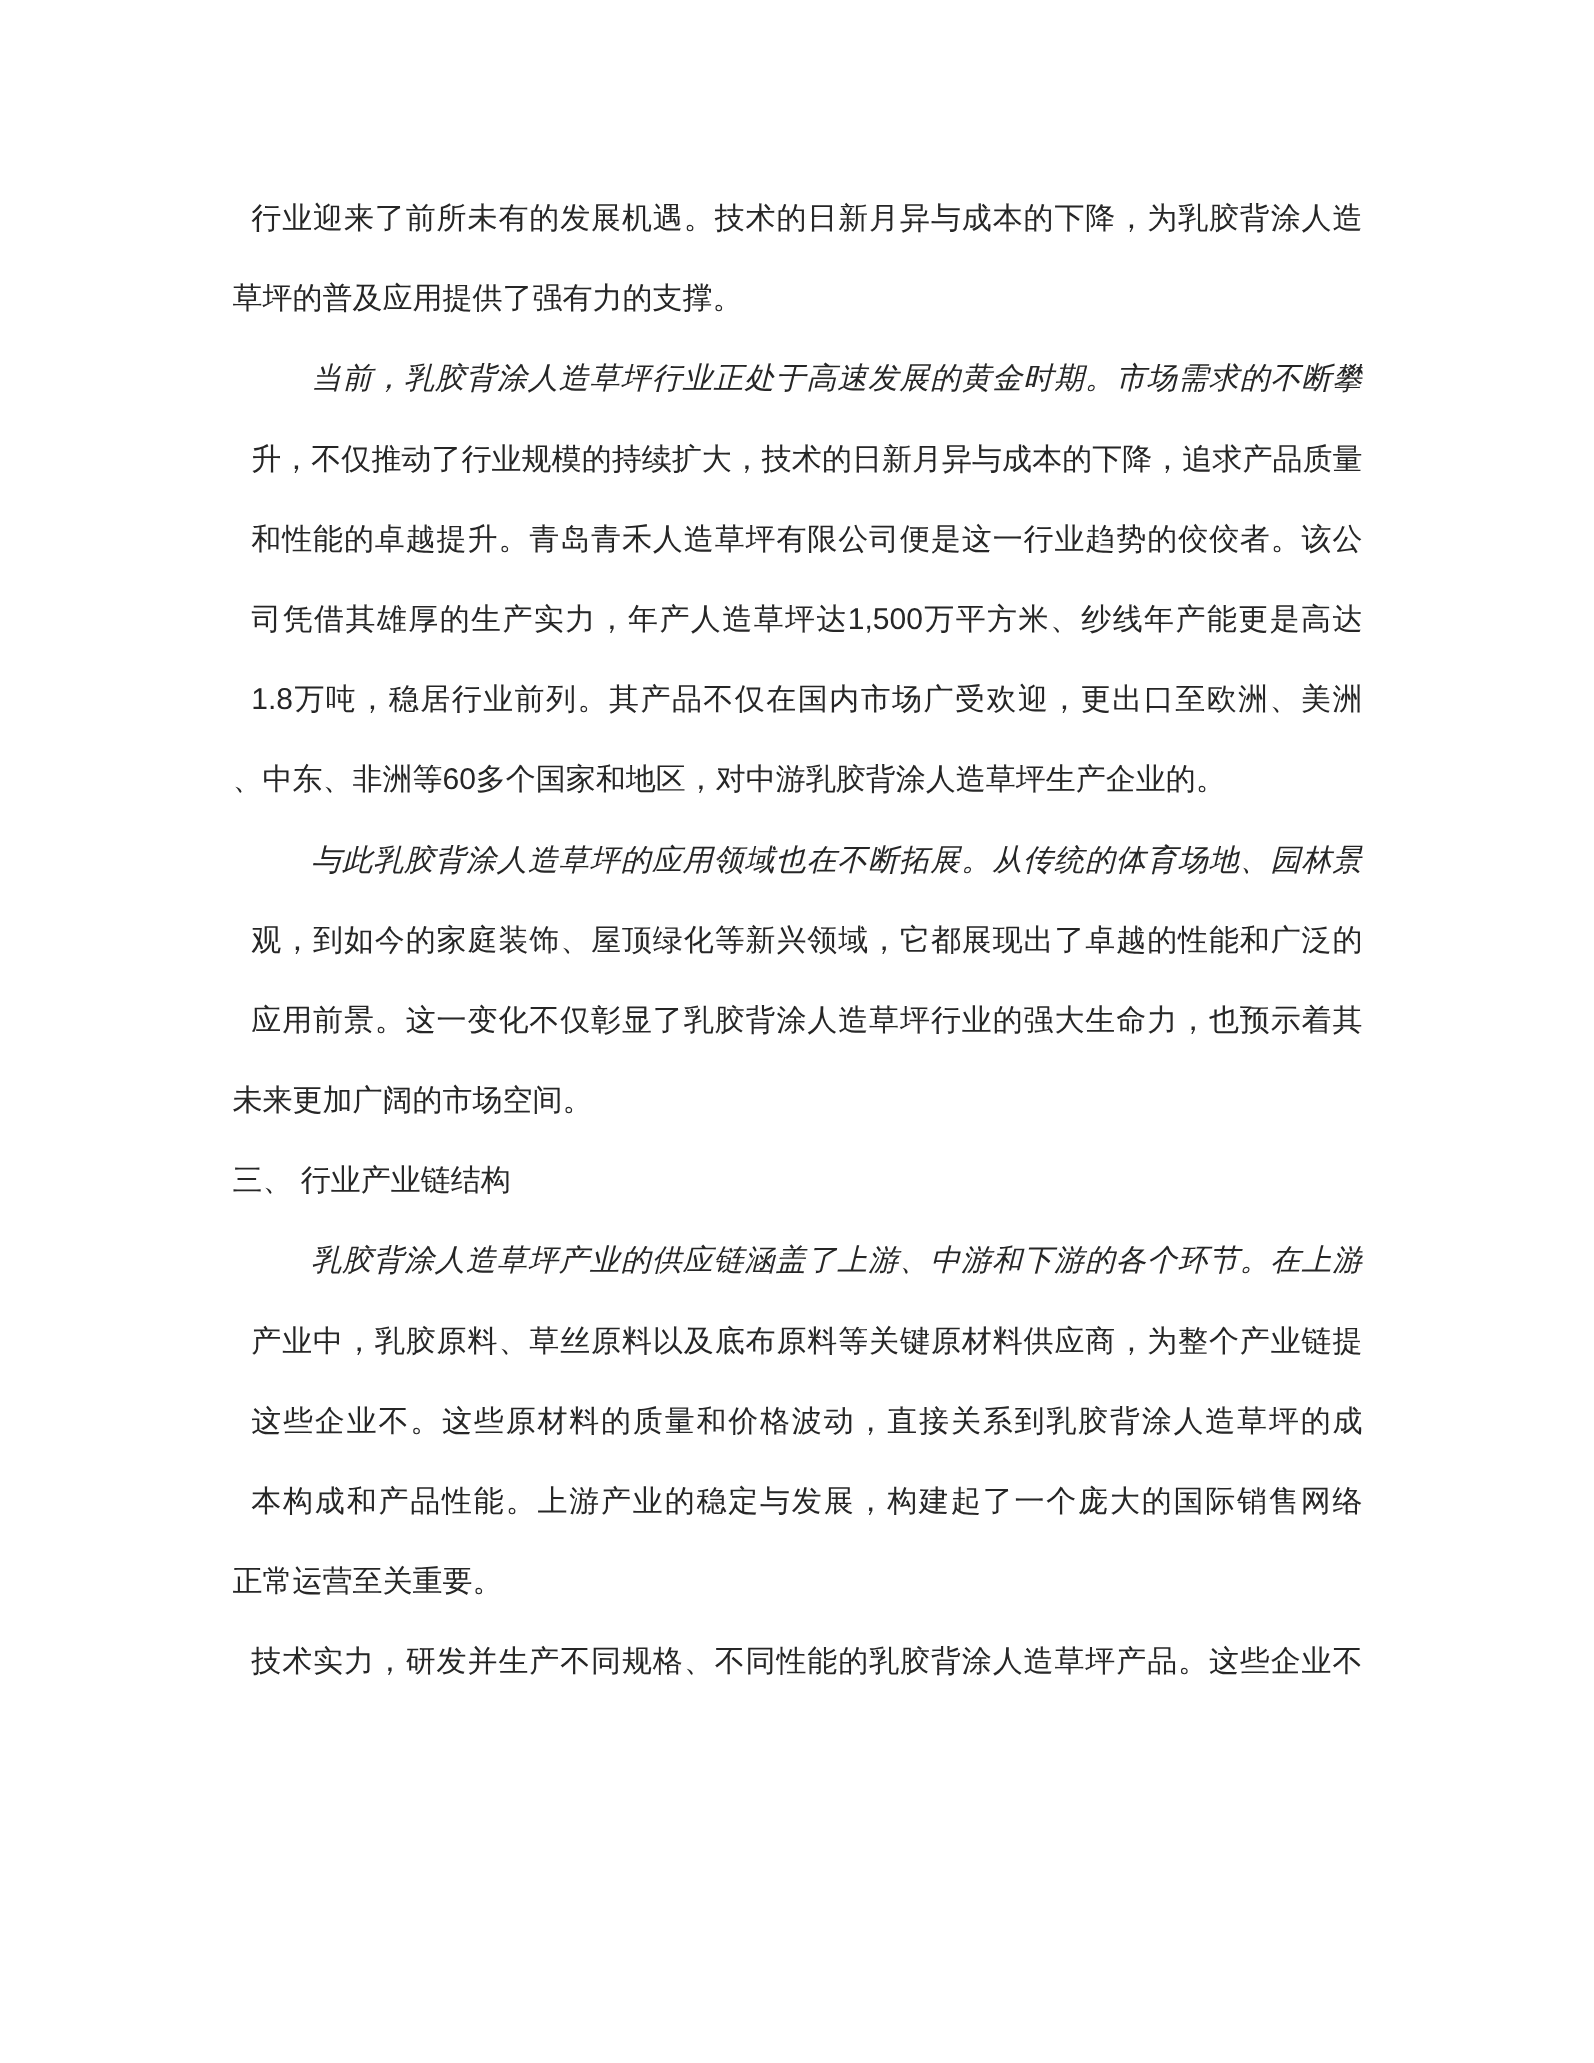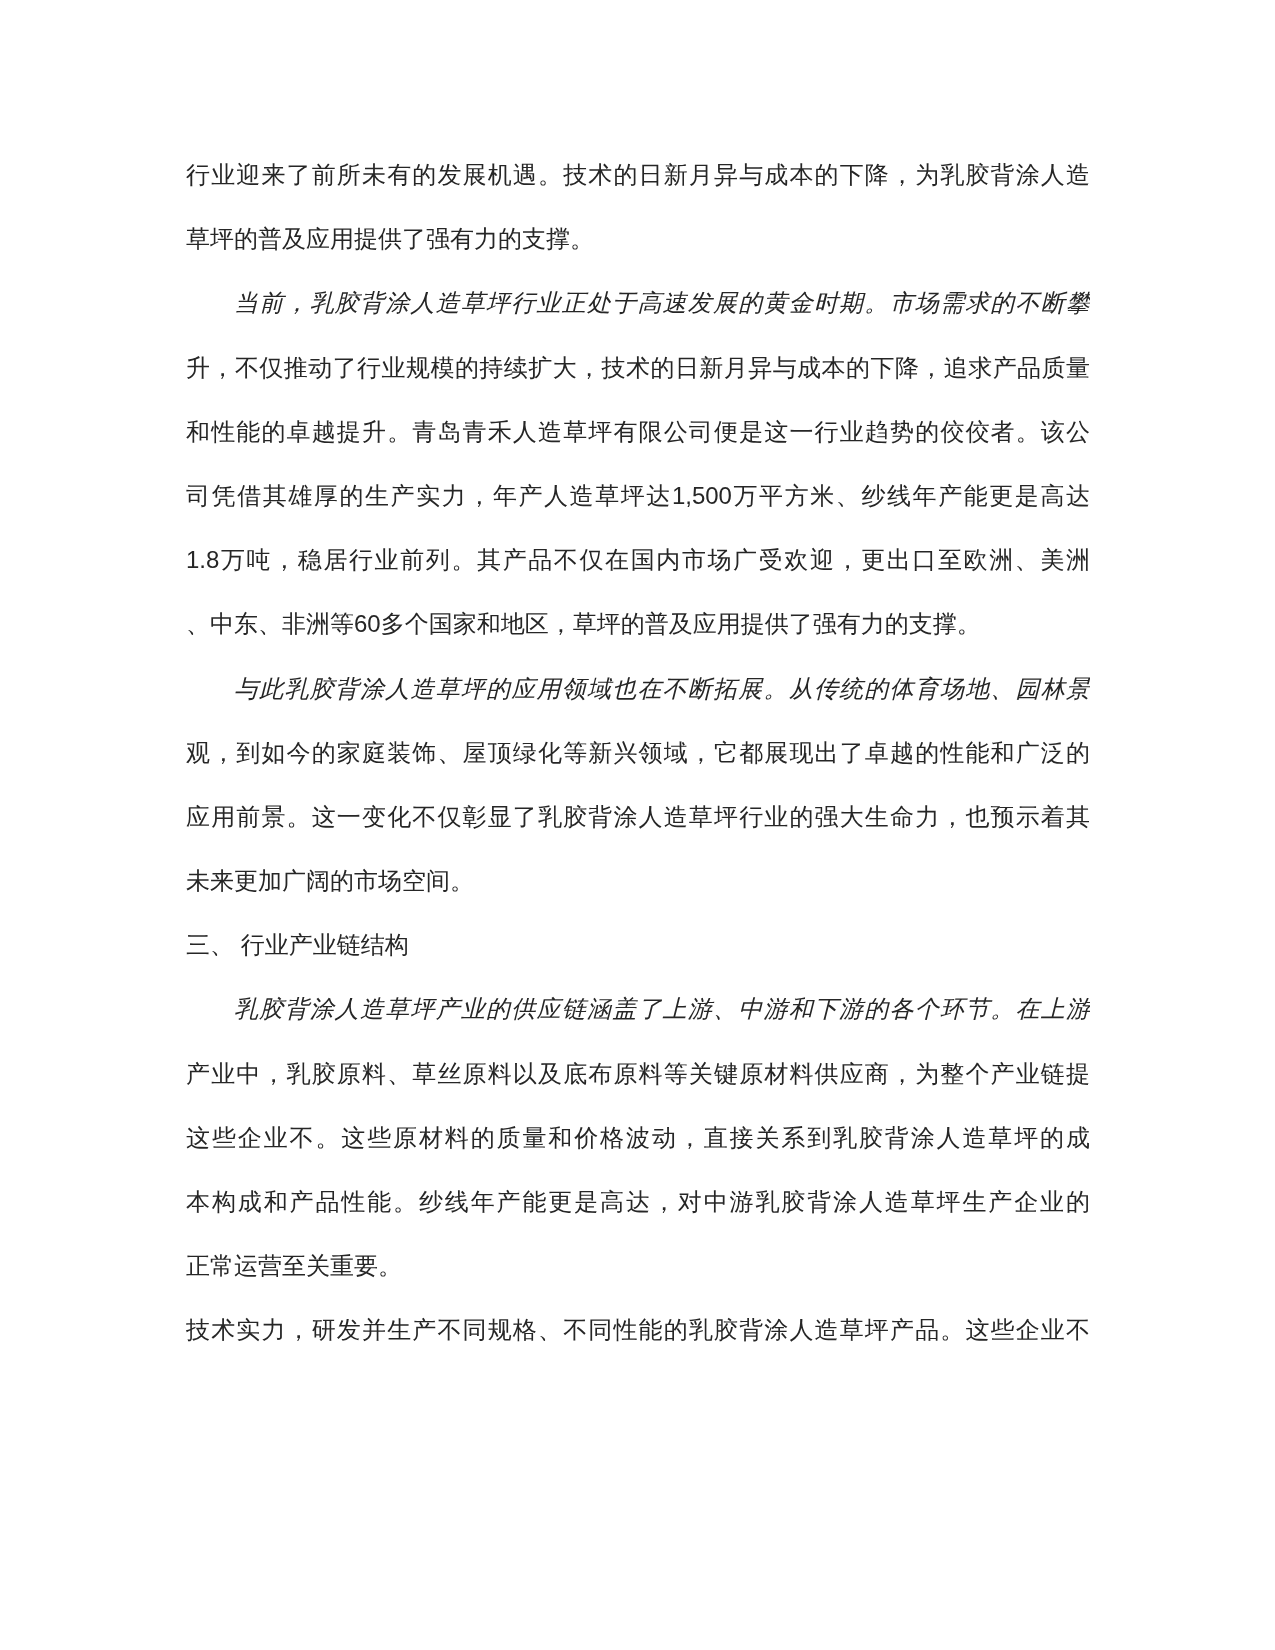--- a/index.html
+++ b/index.html
@@ -29,20 +29,21 @@
   }
   .text-line {
     height: 64.2px;
     line-height: 64.2px;
     overflow: hidden;
     text-align: justify;
     white-space: normal;
   }
   .text-line.fill {
     text-align-last: justify;
+    margin-left: 15px;
   }
   .text-line.indent {
     text-indent: 2em;
     font-style: italic;
   }
 </style>
 </head>
 <body>
 
 <div class="page" style="background: rgb(255, 255, 255);">
@@ -50,35 +51,35 @@
       <div class="paragraph">
         <div class="text-line fill">行业迎来了前所未有的发展机遇。技术的日新月异与成本的下降，为乳胶背涂人造</div>
         <div class="text-line">草坪的普及应用提供了强有力的支撑。</div>
       </div>
       <div class="paragraph">
         <div class="text-line fill indent">当前，乳胶背涂人造草坪行业正处于高速发展的黄金时期。市场需求的不断攀</div>
         <div class="text-line fill">升，不仅推动了行业规模的持续扩大，技术的日新月异与成本的下降，追求产品质量</div>
         <div class="text-line fill">和性能的卓越提升。青岛青禾人造草坪有限公司便是这一行业趋势的佼佼者。该公</div>
         <div class="text-line fill">司凭借其雄厚的生产实力，年产人造草坪达1,500万平方米、纱线年产能更是高达</div>
         <div class="text-line fill">1.8万吨，稳居行业前列。其产品不仅在国内市场广受欢迎，更出口至欧洲、美洲</div>
-        <div class="text-line">、中东、非洲等60多个国家和地区，草坪的普及应用提供了强有力的支撑。</div>
+        <div class="text-line">、中东、非洲等60多个国家和地区，对中游乳胶背涂人造草坪生产企业的。</div>
       </div>
       <div class="paragraph">
         <div class="text-line fill indent">与此乳胶背涂人造草坪的应用领域也在不断拓展。从传统的体育场地、园林景</div>
         <div class="text-line fill">观，到如今的家庭装饰、屋顶绿化等新兴领域，它都展现出了卓越的性能和广泛的</div>
         <div class="text-line fill">应用前景。这一变化不仅彰显了乳胶背涂人造草坪行业的强大生命力，也预示着其</div>
         <div class="text-line">未来更加广阔的市场空间。</div>
       </div>
       <div class="paragraph">
         <div class="text-line">三、 行业产业链结构</div>
       </div>
       <div class="paragraph">
         <div class="text-line fill indent">乳胶背涂人造草坪产业的供应链涵盖了上游、中游和下游的各个环节。在上游</div>
         <div class="text-line fill">产业中，乳胶原料、草丝原料以及底布原料等关键原材料供应商，为整个产业链提</div>
         <div class="text-line fill">这些企业不。这些原材料的质量和价格波动，直接关系到乳胶背涂人造草坪的成</div>
-        <div class="text-line fill">本构成和产品性能。纱线年产能更是高达，对中游乳胶背涂人造草坪生产企业的</div>
+        <div class="text-line fill">本构成和产品性能。上游产业的稳定与发展，构建起了一个庞大的国际销售网络</div>
         <div class="text-line">正常运营至关重要。</div>
       </div>
       <div class="paragraph">
         <div class="text-line fill">技术实力，研发并生产不同规格、不同性能的乳胶背涂人造草坪产品。这些企业不</div>
       </div>
     </div>
 </div>
 
 </body></html>

